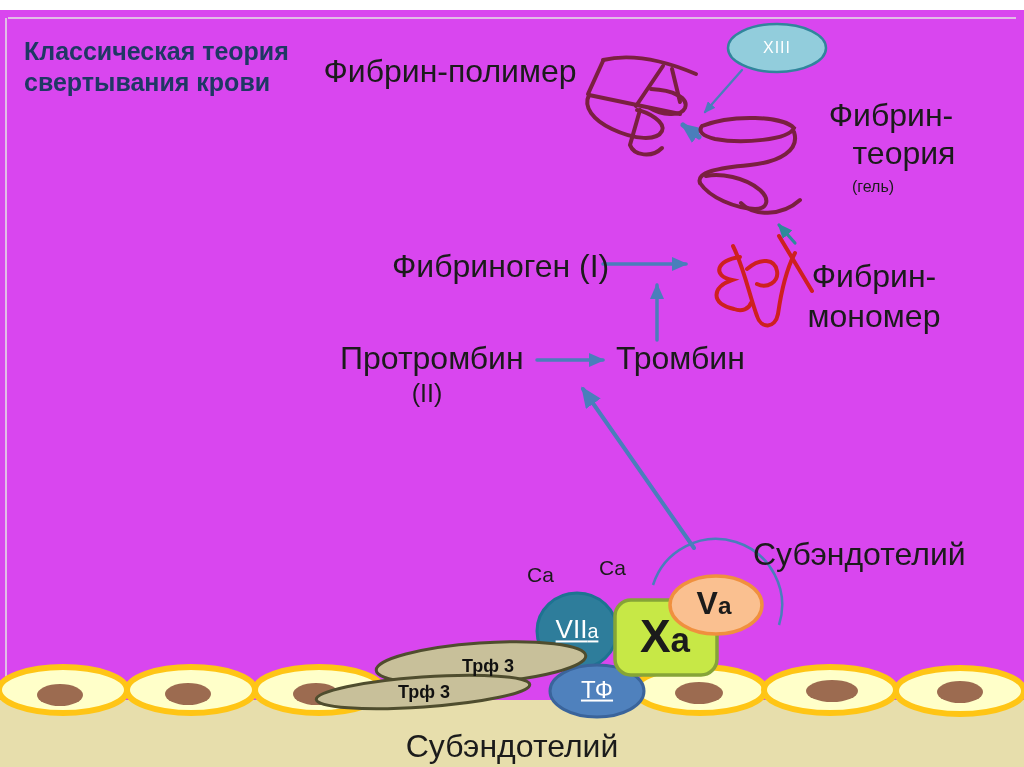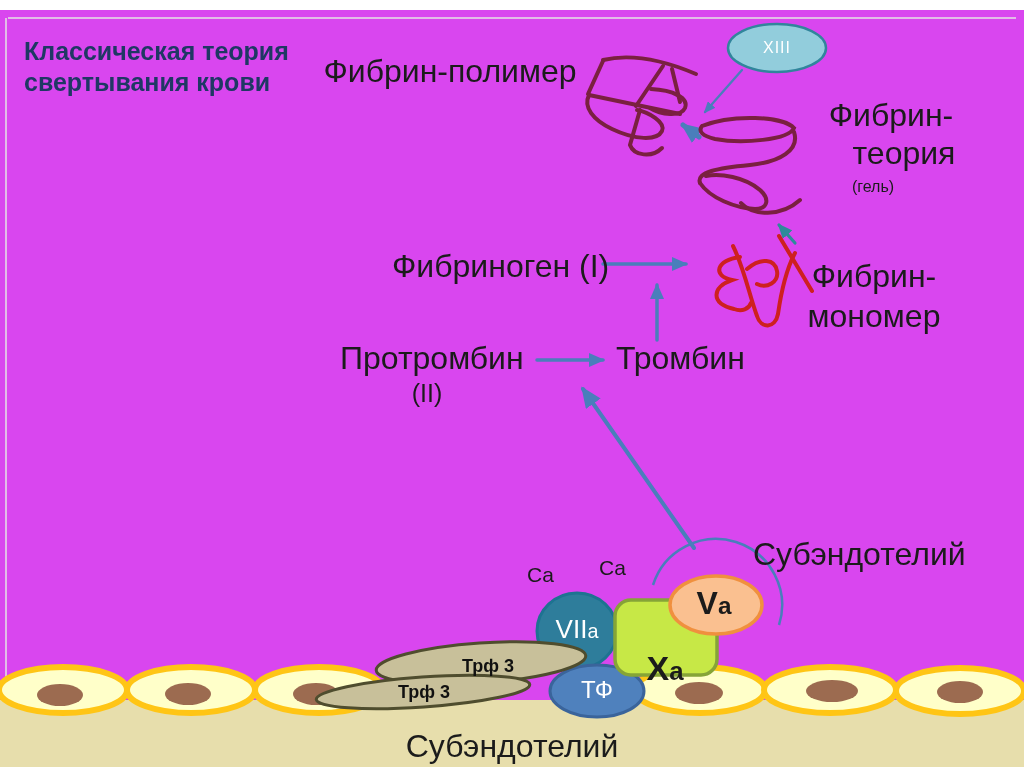--- a/index.html
+++ b/index.html
@@ -13,21 +13,21 @@
   .ctrx { transform:translateX(-50%); text-align:right; }
   .title {
     left:24px; top:26px; width:292px; white-space:normal;
     font-size:25px; font-weight:bold; color:#1F3864; line-height:1.24;
   }
   .f32 { font-size:32px; }
   .f30 { font-size:25px; }
   .f26 { font-size:26px; }
   .f24 { font-size:16px; }
   .f21 { font-size:21px; }
-  .white { color:#ffffff; }
+  .white { color:#ffffff;text-decoration:underline; }
   .bold  { font-weight:bold; }
   .xiii-lbl { font-size:16px; letter-spacing:1px; color:#ffffff; }
   .trf3-lbl { font-size:18px; font-weight:bold; color:#111111; }
   .sub-a  { font-size:0.76em; }
 </style>
 </head>
 <body>
 
 <div class="stage">
 
@@ -134,21 +134,21 @@
 
   <div class="lbl f32" style="left:616px; top:331px;">Тромбин</div>
 
   <div class="lbl f32" style="left:753px; top:527px;">Субэндотелий</div>
 
   <div class="lbl f21" style="left:527px; top:553px;">Ca</div>
   <div class="lbl f21" style="left:599px; top:546px;">Ca</div>
 
   <div class="lbl f26 white ctr" style="left:577px; top:620px;"><span>VII</span><span class="sub-a">a</span></div>
 
-  <div class="lbl bold ctr" style="left:665px; top:658px; font-size:34px;"><span>X</span><span class="sub-a">a</span></div>
+  <div class="lbl bold ctr" style="left:665px; top:627px; font-size:46px;"><span>X</span><span class="sub-a">a</span></div>
 
   <div class="lbl bold ctr" style="left:714px; top:594px; font-size:32px;"><span>V</span><span class="sub-a">a</span></div>
 
   <div class="lbl white ctr" style="left:597px; top:680px; font-size:24px;">ТФ</div>
 
   <div class="lbl trf3-lbl ctr" style="left:488px; top:656px;">Трф 3</div>
   <div class="lbl trf3-lbl ctr" style="left:424px; top:682px;">Трф 3</div>
 
   <div class="lbl f32 ctrx" style="left:512px; top:719px;">Субэндотелий</div>
 

